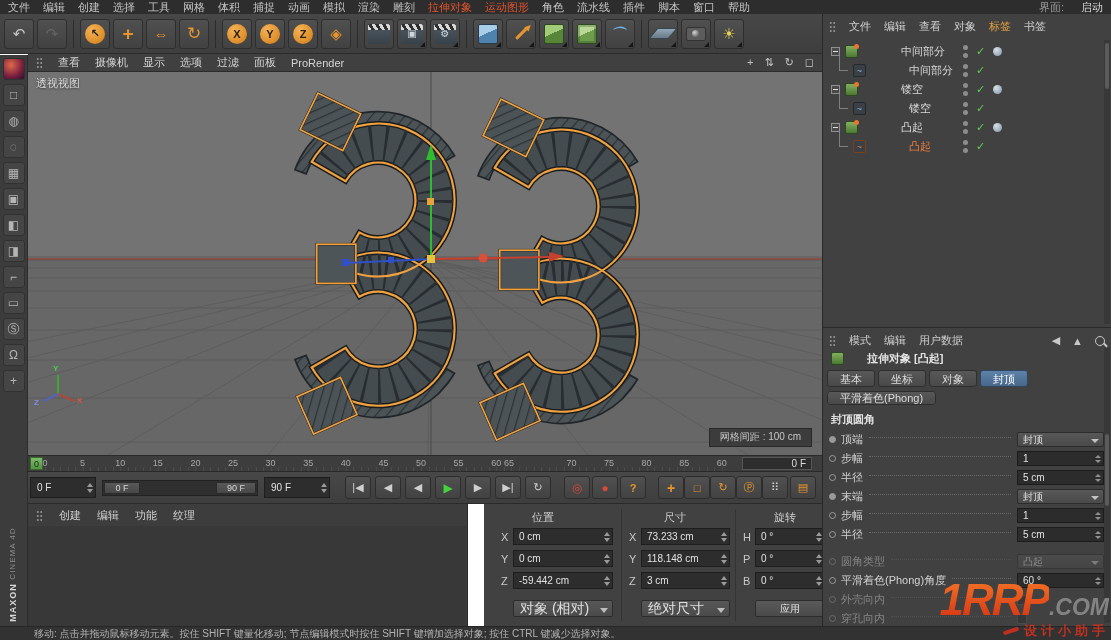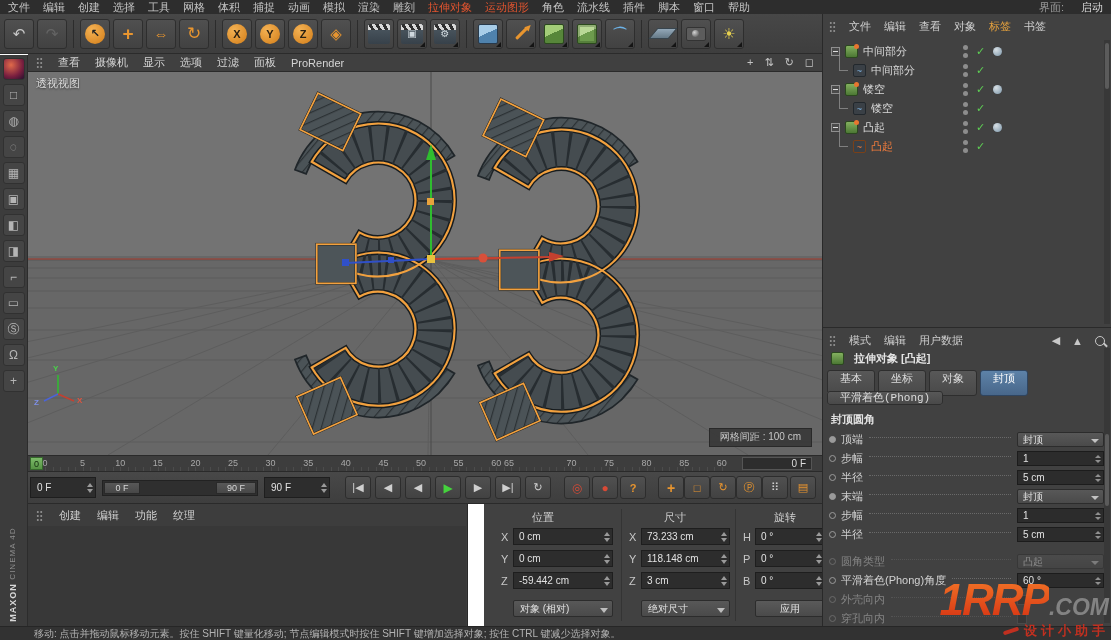--- a/index.html
+++ b/index.html
@@ -70,52 +70,52 @@
   
   .matman{left:28px;top:504px;width:440px;height:122px;background:#3d3d3d;border-right:1px solid #292929;box-sizing:border-box;}
   .matman .mrow{display:flex;align-items:center;gap:16px;padding:4px 8px 3px;color:#cfcfcf;}
   .matman .marea{position:absolute;left:0;right:1px;top:22px;bottom:0;background:#383838;}
   .grip{width:7px;height:12px;background-image:radial-gradient(circle,#8a8a8a 1px,transparent 1.2px);background-size:3.5px 4px;flex:none;}
   .coordpanel{left:484px;top:504px;width:354px;height:122px;background:#414141;box-sizing:border-box;}
   .chead{position:absolute;top:6px;color:#cfcfcf;}
   .csep{position:absolute;top:5px;bottom:5px;width:1px;background:#343434;}
   .axl{position:absolute;color:#c8c8c8;}
   .cfld{position:absolute;height:17px;background:#2d2d2d;border:1px solid #1e1e1e;box-sizing:border-box;color:#e2e2e2;display:flex;align-items:center;padding:0 13px 0 5px;font-size:10px;}
-  .cdrop{position:absolute;height:17px;background:linear-gradient(#585858,#4a4a4a);border:1px solid #2c2c2c;border-radius:2px;box-sizing:border-box;color:#e0e0e0;display:flex;align-items:center;padding:0 14px 0 6px;font-size:10px;white-space:nowrap;}
+  .cdrop{position:absolute;height:17px;background:linear-gradient(#585858,#4a4a4a);border:1px solid #2c2c2c;border-radius:2px;box-sizing:border-box;color:#e0e0e0;display:flex;align-items:center;padding:0 14px 0 6px;font-size:14px;white-space:nowrap;}
   .cdrop::after{content:"";position:absolute;right:4px;top:7px;border-left:4px solid transparent;border-right:4px solid transparent;border-top:5px solid #bdbdbd;}
   .cbtn{position:absolute;height:17px;background:linear-gradient(#5a5a5a,#4a4a4a);border:1px solid #2c2c2c;border-radius:2px;box-sizing:border-box;color:#e6e6e6;display:flex;align-items:center;justify-content:center;font-size:10px;}
   
   .objman{left:822px;top:14px;width:289px;height:313px;background:#414141;border-left:1px solid #292929;box-sizing:border-box;}
   .pmenu{display:flex;align-items:center;gap:13px;padding:5px 6px 4px;color:#cfcfcf;white-space:nowrap;}
   .pmenu .accent{color:#e8a33d;}
   .trow{position:absolute;left:0;right:8px;height:19px;display:flex;align-items:center;}
   .exp{width:9px;height:9px;border:1px solid #8f8f8f;margin:0 5px 0 8px;position:relative;flex:none;box-sizing:border-box;background:#4a4a4a;}
   .exp::after{content:"";position:absolute;left:1px;right:1px;top:3px;height:1px;background:#ddd;}
   .conn{width:8px;height:14px;border-left:1px solid #7f7f7f;border-bottom:1px solid #7f7f7f;margin:-10px 5px 4px 16px;flex:none;}
   .oicon{width:13px;height:13px;border-radius:2px;background:linear-gradient(#83b05f,#4c7834);border:1px solid #2b481f;flex:none;margin-right:5px;position:relative;box-sizing:border-box;}
   .oicon::after{content:"";position:absolute;right:-2px;top:-2px;width:5px;height:5px;border-radius:50%;background:#e8762f;}
   .sicon{width:13px;height:13px;border-radius:2px;background:#3a4046;border:1px solid #22282d;flex:none;margin-right:5px;color:#7fb2e0;font-size:9px;display:flex;align-items:center;justify-content:center;box-sizing:border-box;}
   .sicon.sel{color:#ee7a3c;border-color:#7a4018;}
-  .tlabel{color:#d8d8d8;}
+  .tlabel{color:#d8d8d8;margin-left:38px;}
   .tlabel.sel{color:#ee7a3c;}
   .rcols{position:absolute;left:140px;display:flex;align-items:center;gap:8px;}
   .vdots{width:5px;height:13px;display:flex;flex-direction:column;justify-content:space-between;}
   .vdots i{width:5px;height:5px;border-radius:50%;background:#8d8d8d;}
   .chk{color:#5ecf54;font-size:11px;font-weight:bold;}
   .tagball{width:9px;height:9px;border-radius:50%;background:radial-gradient(circle at 35% 30%,#d7dfe4,#7c96a9);}
   .sb{position:absolute;right:1px;width:6px;background:#383838;}
   .sbt{position:absolute;left:1px;width:4px;background:#5b5b5b;border-radius:2px;}
   .attrman{left:822px;top:327px;width:289px;height:299px;background:#414141;border-left:1px solid #292929;border-top:1px solid #2a2a2a;box-sizing:border-box;overflow:hidden;}
   .amenu-icons{margin-left:auto;display:flex;align-items:center;gap:12px;color:#c8c8c8;}
   .mag{width:8px;height:8px;border:1.5px solid #c8c8c8;border-radius:50%;position:relative;}
   .mag::after{content:"";position:absolute;width:5px;height:1.5px;background:#c8c8c8;transform:rotate(45deg);right:-4px;bottom:-1px;}
-  .atitle{position:absolute;left:8px;top:23px;display:flex;align-items:center;gap:10px;color:#e4e4e4;font-weight:bold;}
+  .atitle{position:absolute;left:8px;top:23px;display:flex;align-items:center;gap:23px;color:#e4e4e4;font-weight:bold;}
   .aticon{width:13px;height:13px;border-radius:2px;background:linear-gradient(#83b05f,#4c7834);border:1px solid #2b481f;box-sizing:border-box;}
   .tabs{position:absolute;left:4px;top:42px;display:flex;gap:3px;}
-  .tab{height:26px;line-height:17px;padding:0 12px;background:linear-gradient(#585858,#494949);border:1px solid #2e2e2e;border-radius:3px;color:#dcdcdc;box-sizing:border-box;white-space:nowrap;font-family:Liberation Mono, monospace;}
+  .tab{height:17px;line-height:17px;padding:0 12px;background:linear-gradient(#585858,#494949);border:1px solid #2e2e2e;border-radius:3px;color:#dcdcdc;box-sizing:border-box;white-space:nowrap;}
   .tab.sel{background:linear-gradient(#5d82a8,#48678a);border-color:#2f4560;color:#fff;}
   .tabs2{position:absolute;left:4px;top:62px;}
   .asection{position:absolute;left:8px;top:84px;color:#e2e2e2;font-weight:bold;}
   .arows{position:absolute;left:0;right:0;top:102px;bottom:0;overflow:hidden;}
   .arow{height:19px;display:flex;align-items:center;padding:0 7px 0 6px;}
   .arow.gap{margin-top:8px;}
   .rc{width:12px;flex:none;display:flex;align-items:center;}
   .rc i{width:7px;height:7px;border:1px solid #9a9a9a;border-radius:50%;box-sizing:border-box;display:block;}
   .rc i.fill{background:#9a9a9a;}
   .alabel{color:#d2d2d2;white-space:nowrap;}

